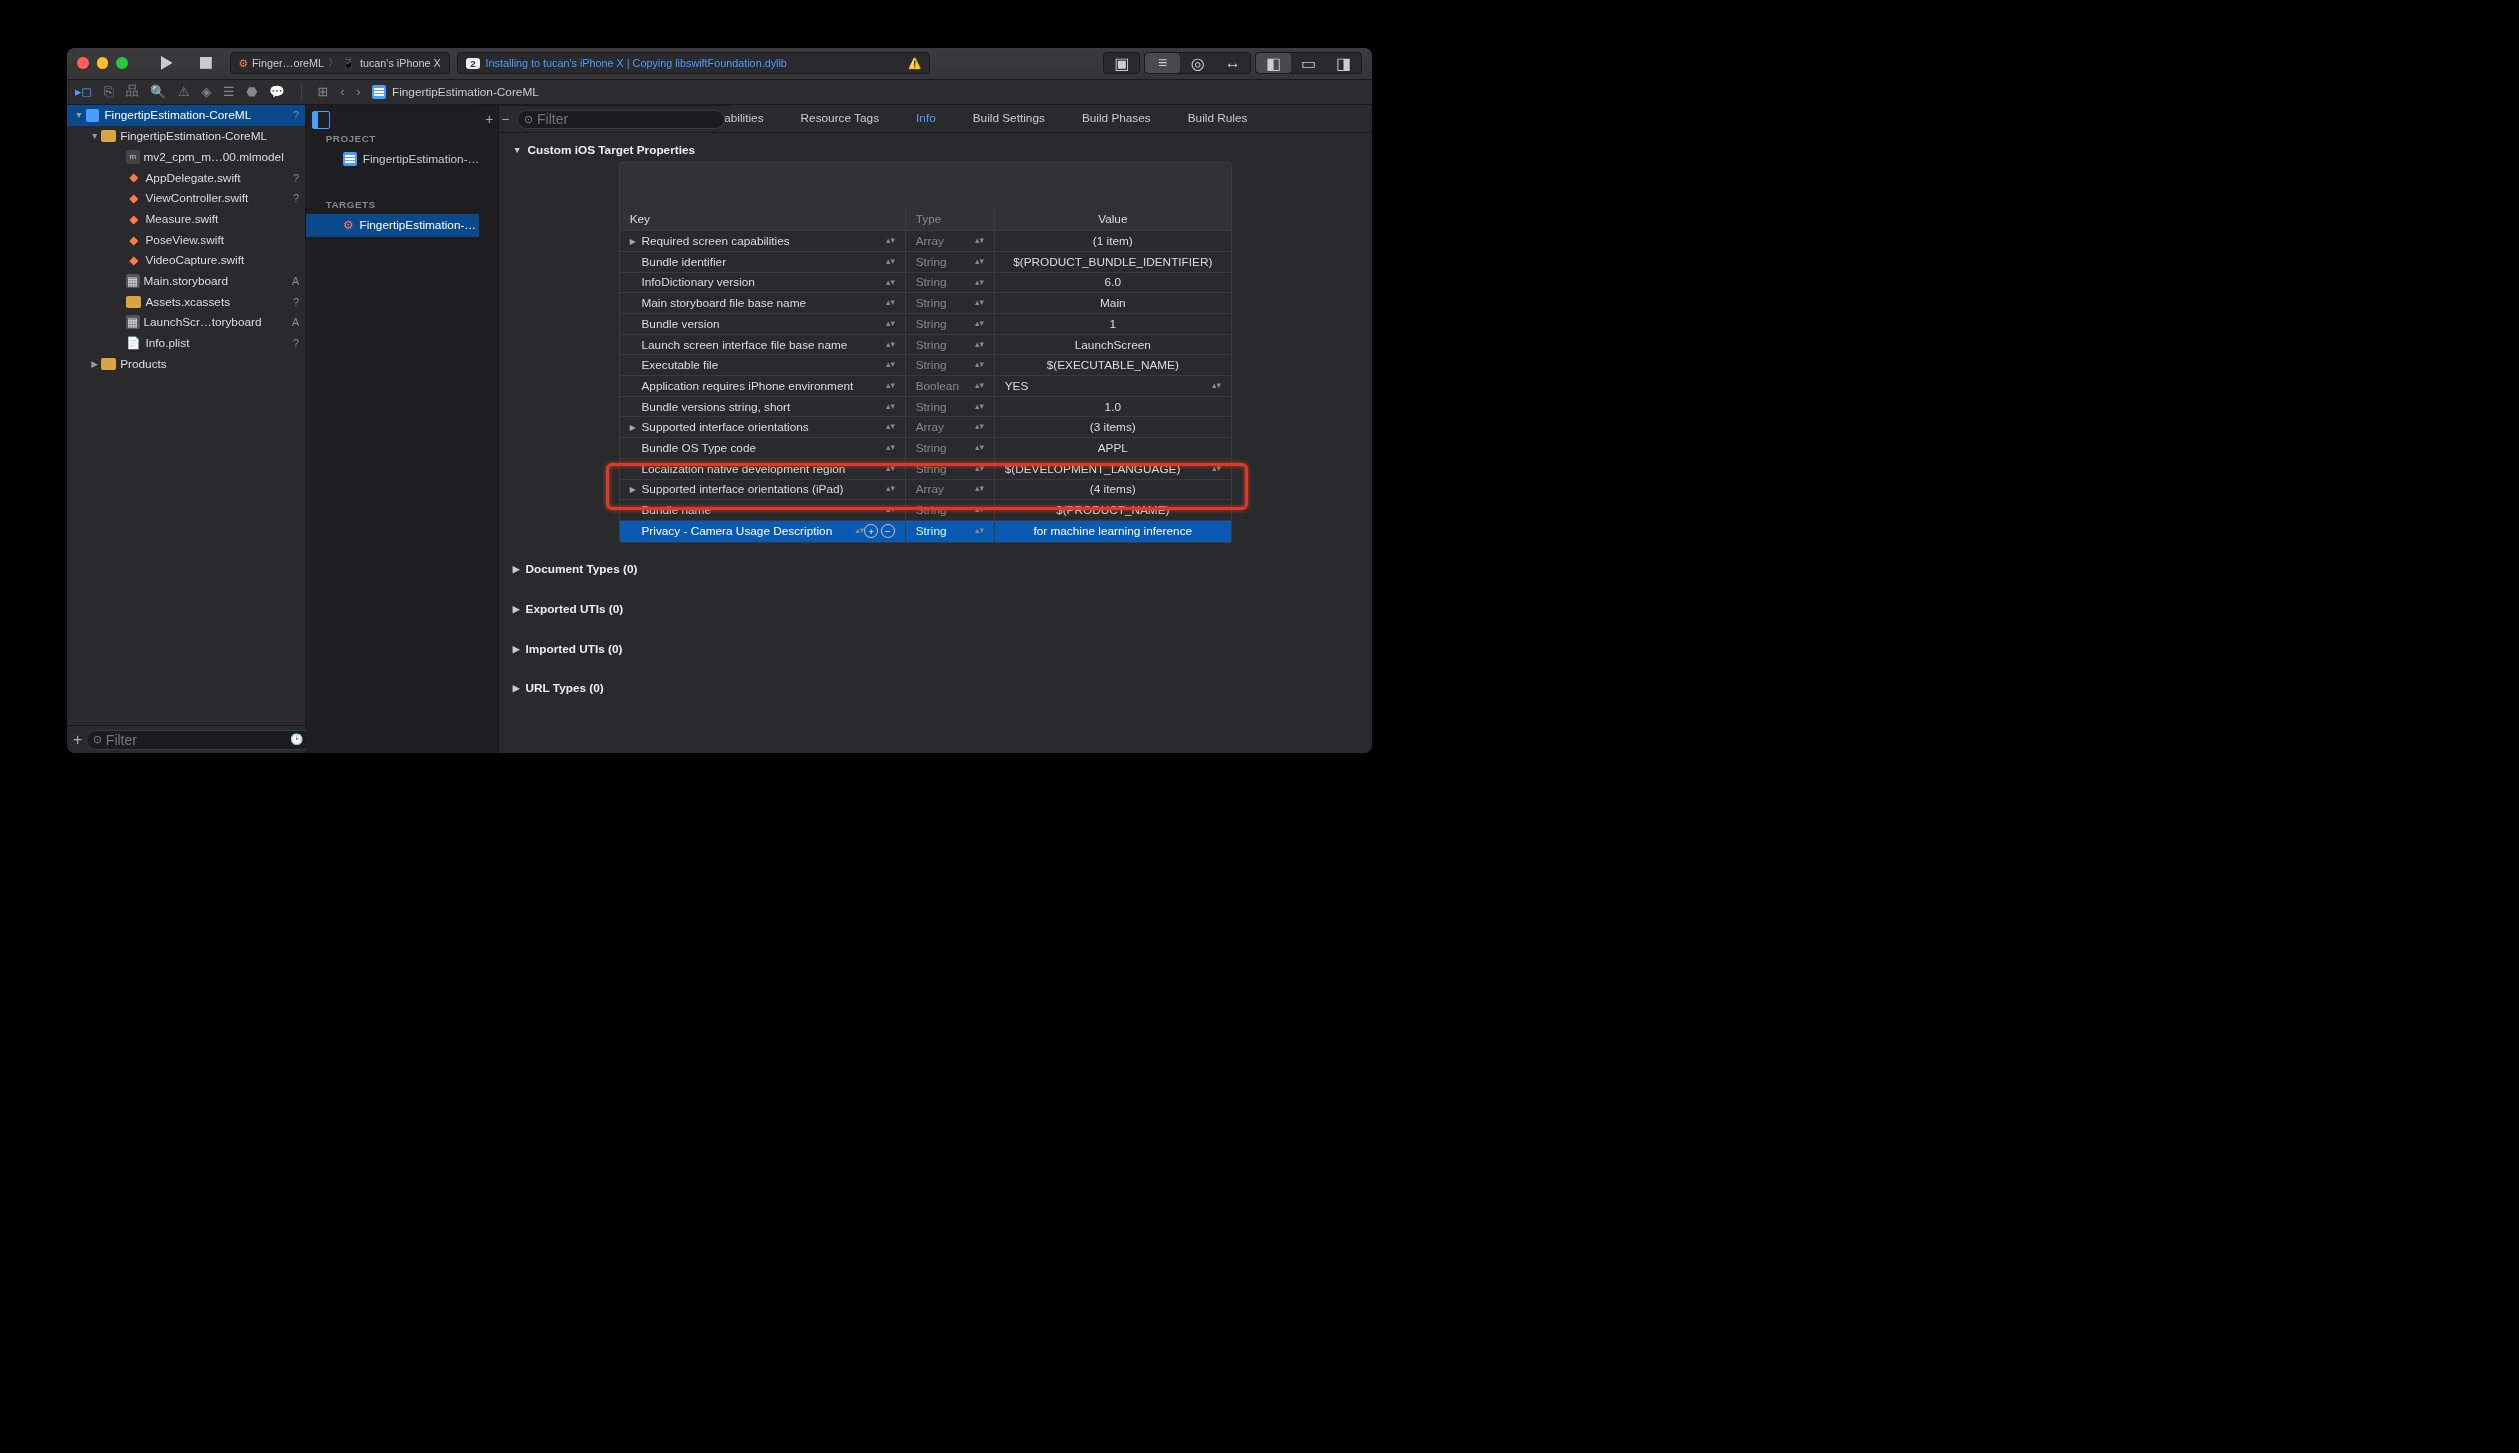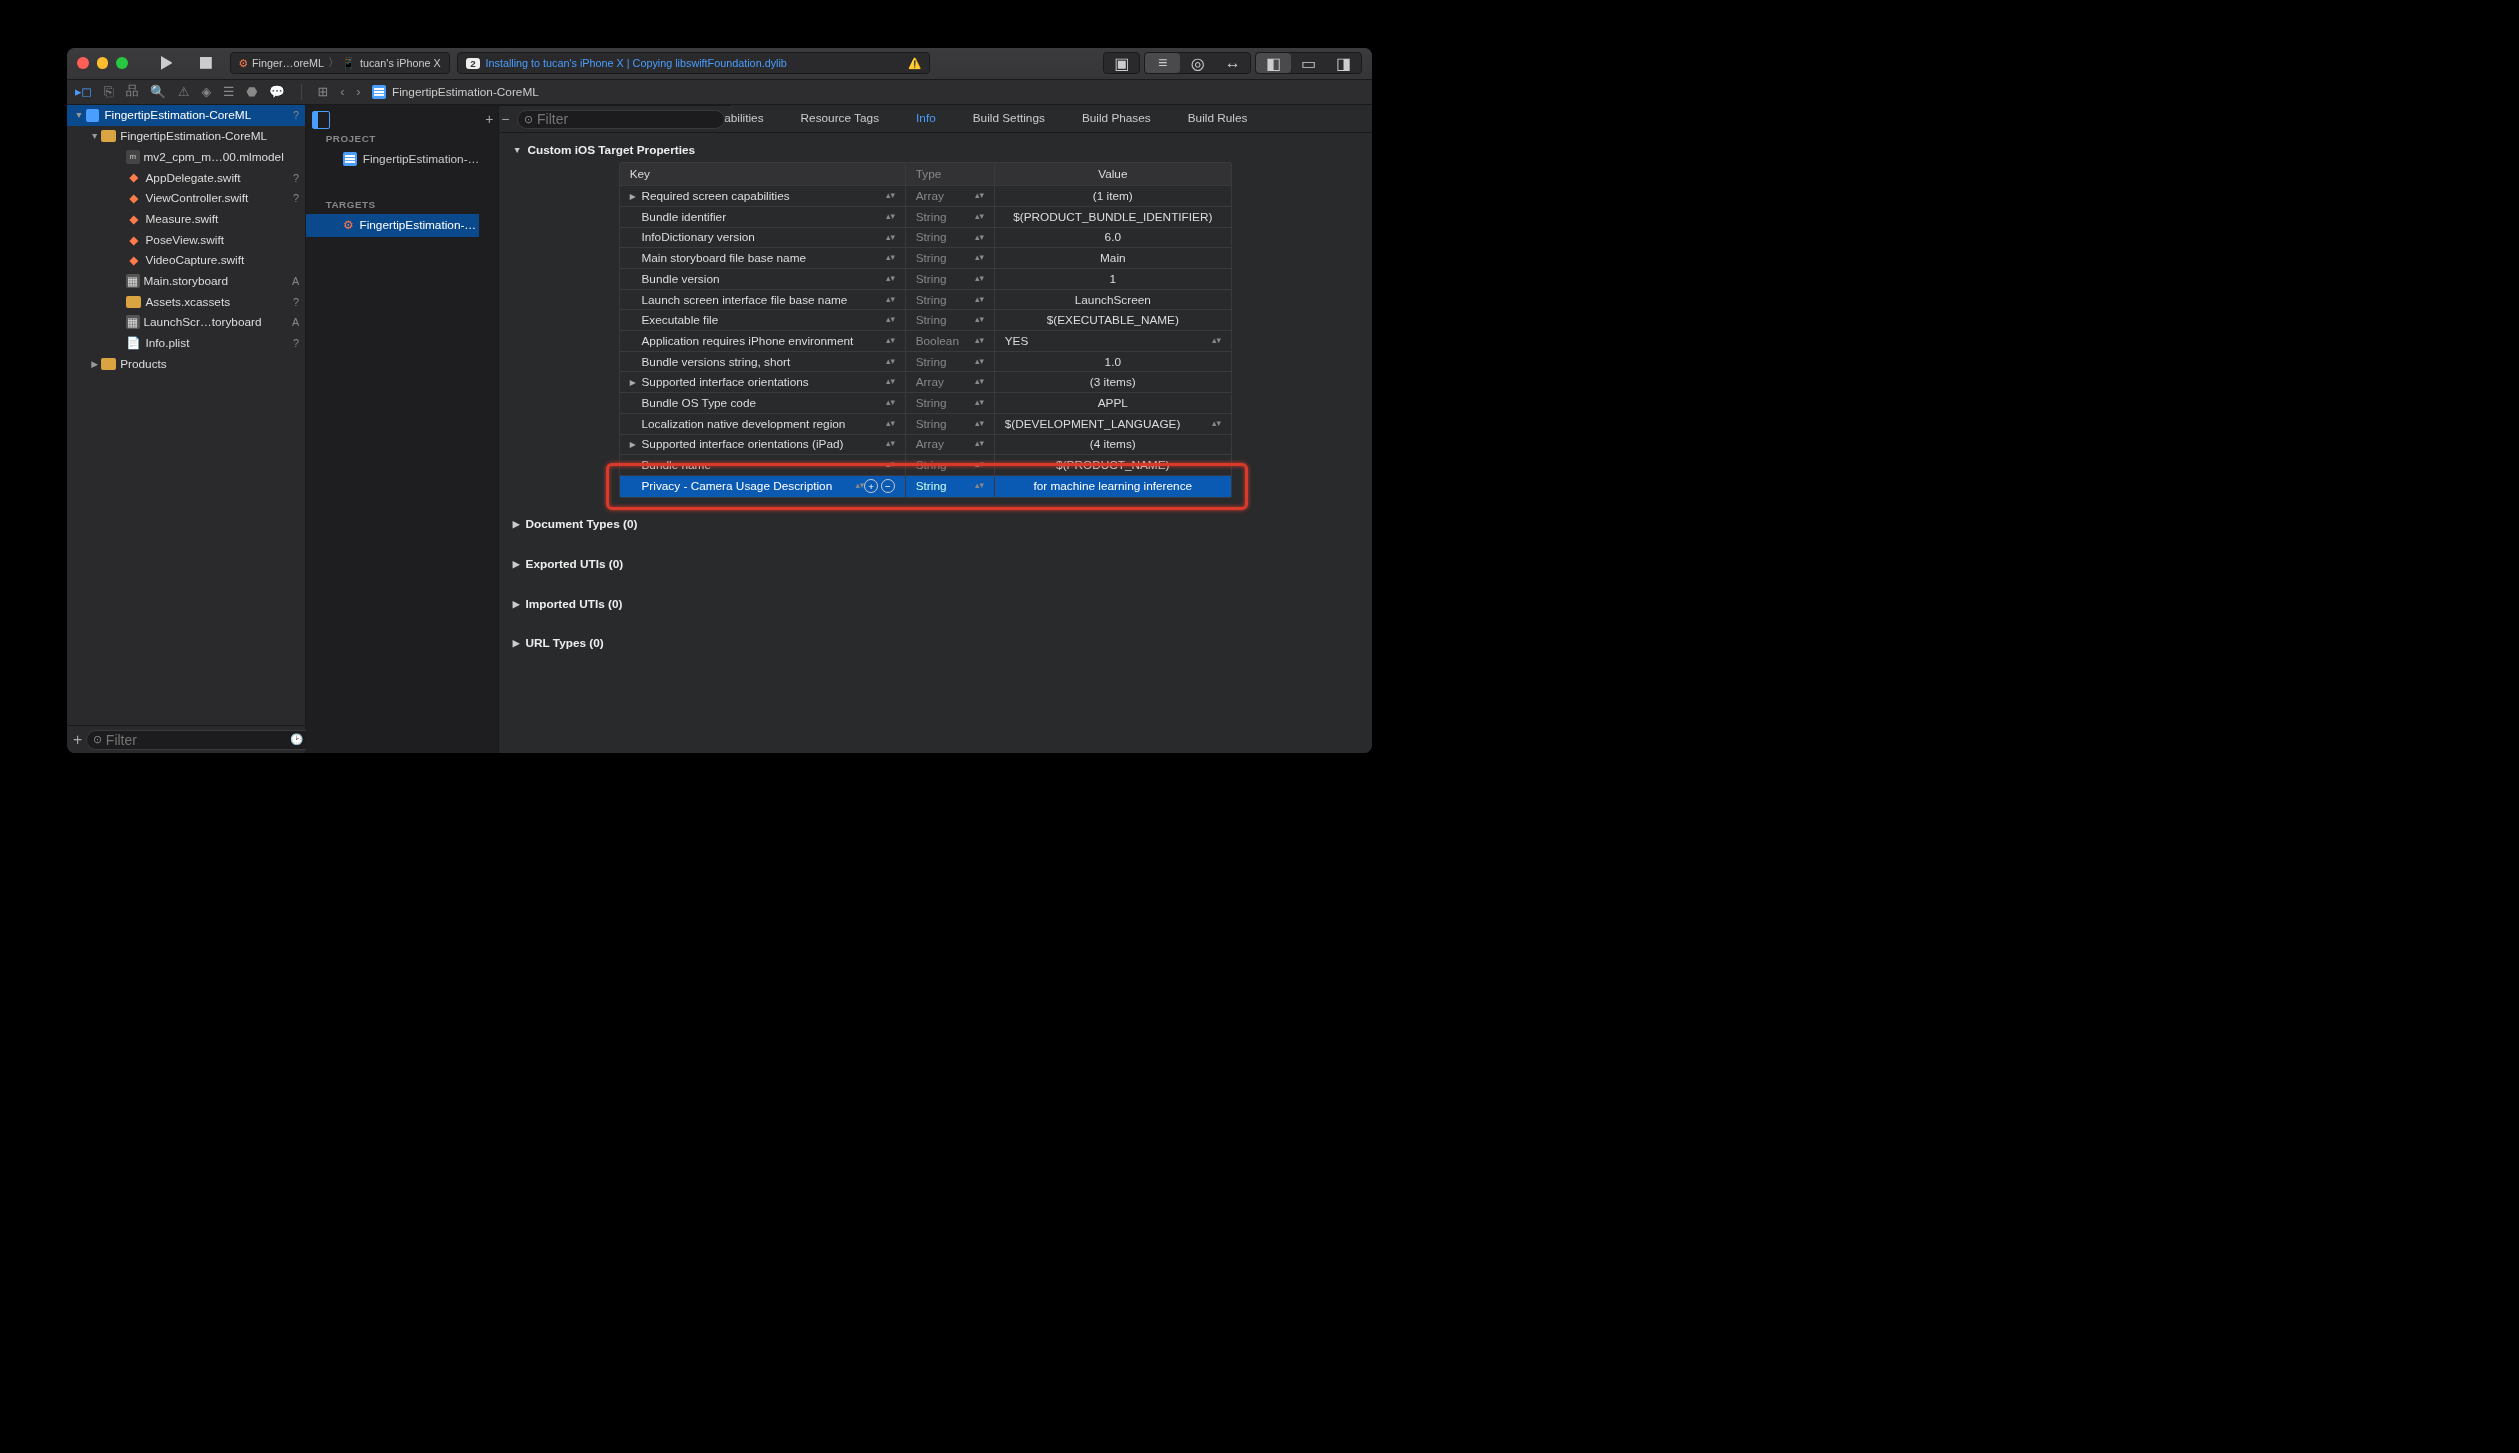--- a/index.html
+++ b/index.html
@@ -62,21 +62,21 @@
 .editor { flex: 1; background: #292a2c; display: flex; flex-direction: column; overflow: auto; }
 .editor-tabs { height: 27.6px; display: flex; align-items: center; justify-content: center; gap: 37px; font-size: 11.8px; color: #ccc; border-bottom: 1px solid #1a1a1a; }
 .editor-tabs .etab { cursor: pointer; }
 .editor-tabs .etab.active { color: #4a9eff; }
 .section { padding: 9.9px 13.8px; }
 .section-header { display: flex; align-items: center; gap: 5.9px; font-size: 11.8px; font-weight: bold; color: #eee; margin-bottom: 5.9px; }
 .section-header .tri { font-size: 8.9px; color: #ccc; }
 
 .plist-table { border: 1px solid #3a3a3c; border-radius: 2px; margin-left: 106px; width: 613px; font-size: 11.8px; color: #ddd; }
 .plist-head { display: flex; background: #323234; border-bottom: 1px solid #3a3a3c; }
-.plist-head > div { padding: 3.9px 9.9px; border-right: 1px solid #3a3a3c; }
+.plist-head > div { padding: 3.9px 9.9px; border-right: 1px solid #3a3a3c; margin-top: 45px; }
 .plist-head > div:last-child { border-right: none; text-align: center; }
 .col-key { width: 286px; }
 .col-type { width: 89px; color: #888; }
 .col-val { flex: 1; }
 .plist-row { display: flex; align-items: center; border-bottom: 1px solid #3a3a3c; height: 20.7px; position: relative; }
 .plist-row:last-child { border-bottom: none; }
 .plist-row > div { padding: 0 9.9px; border-right: 1px solid #3a3a3c; white-space: nowrap; overflow: hidden; text-overflow: ellipsis; height:100%; display:flex; align-items:center; }
 .plist-row > .col-val { border-right: none; justify-content: center; }
 .plist-row .tri { font-size: 7.9px; color: #aaa; margin-right: 3.9px; width: 7.9px; display: inline-block; }
 .plist-row .stepper { color: #888; font-size: 8.9px; margin-left: auto; display: flex; flex-direction: column; line-height: 5.9px; }

